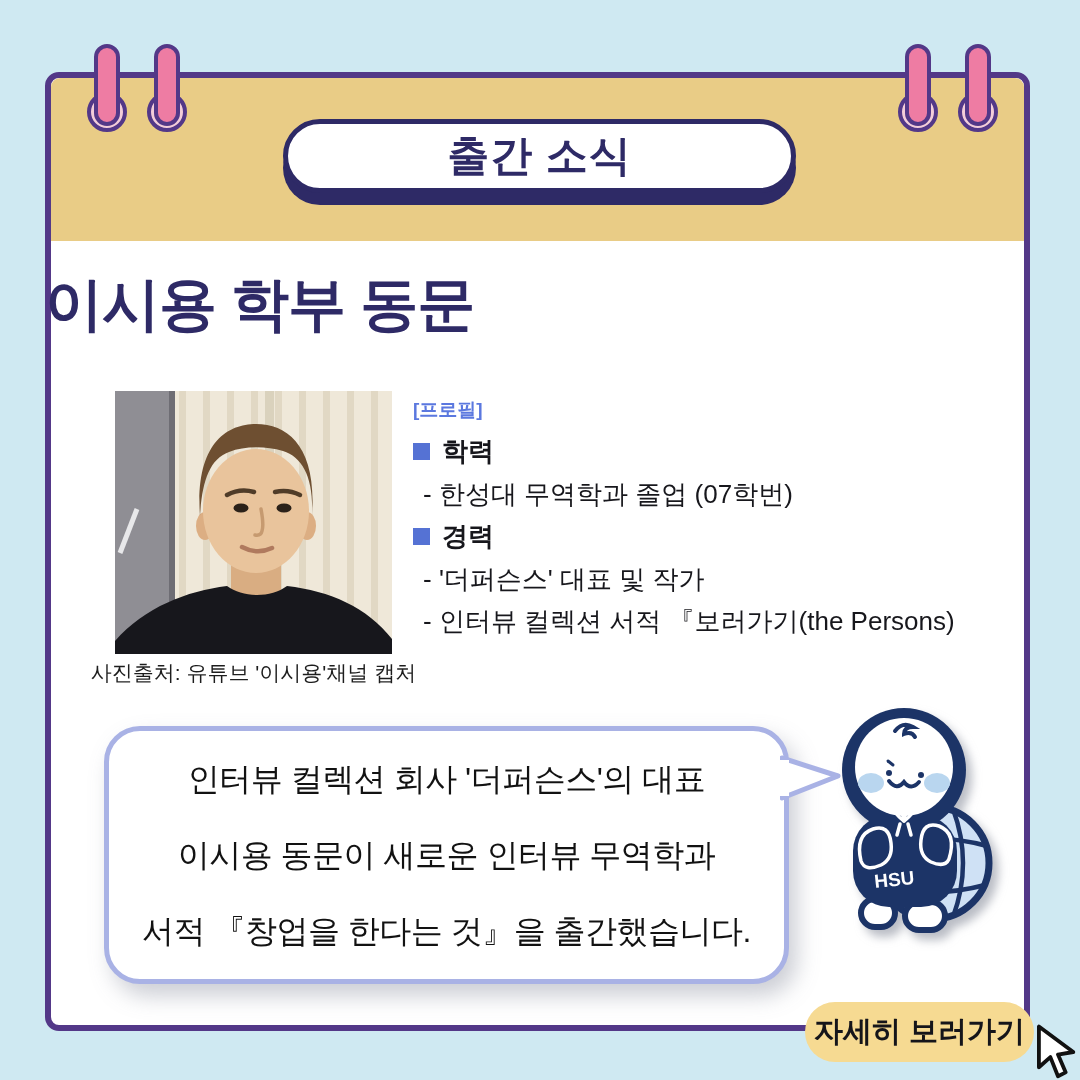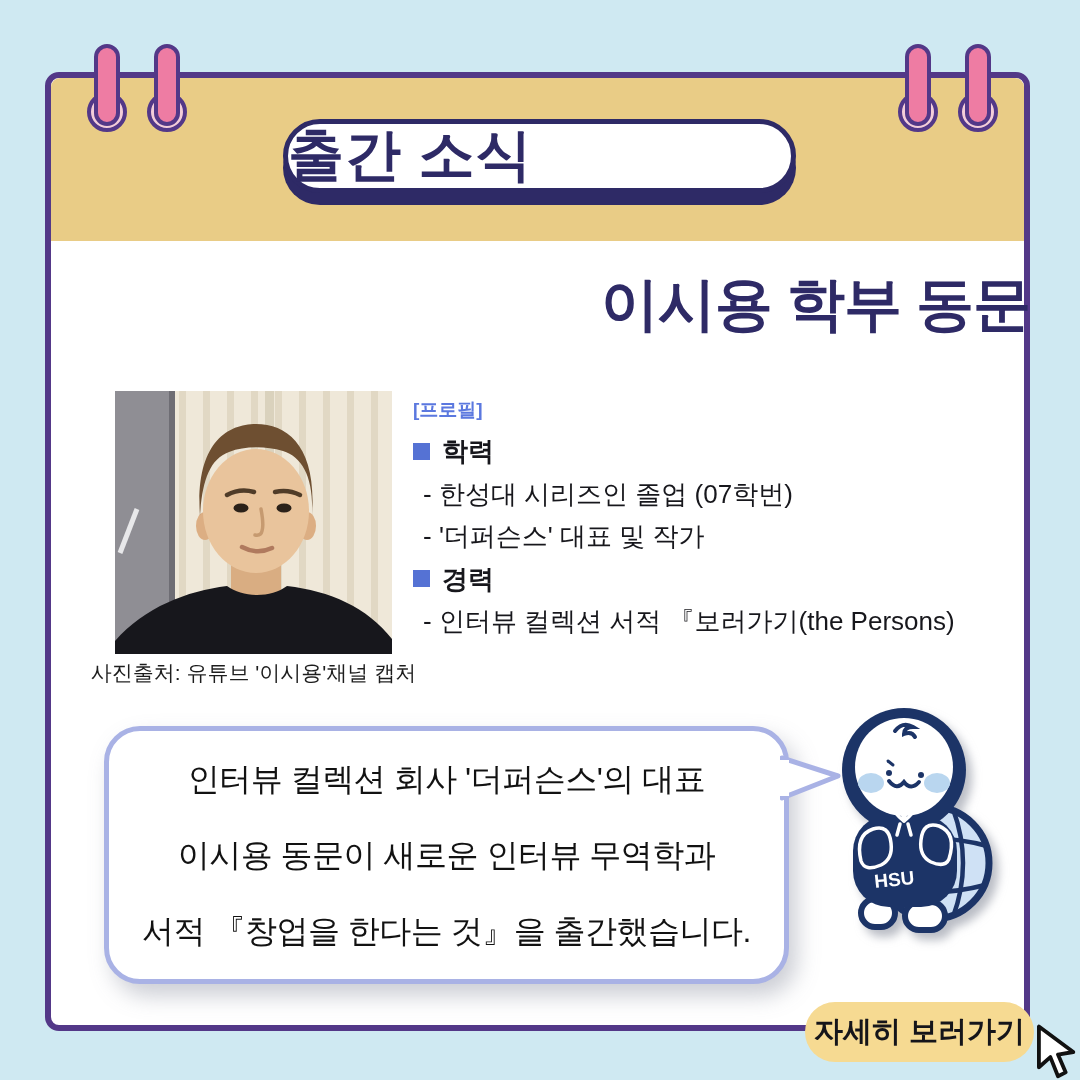--- a/index.html
+++ b/index.html
@@ -17,24 +17,24 @@
   .clip{position:absolute;z-index:2;}
   .clip .ring{position:absolute;left:0;top:48px;width:40px;height:40px;border-radius:50%;
         background:#f2cdd9;border:4px solid #533888;box-sizing:border-box;}
   .clip .pin{position:absolute;left:7px;top:0;width:26px;height:82px;border-radius:14px;
         background:#ee7ca3;border:4px solid #533888;box-sizing:border-box;}
 
   
   .badge{position:absolute;left:283px;top:119px;width:513px;height:74px;
         background:#ffffff;border:5px solid #2e2a66;border-radius:40px;box-sizing:border-box;
         box-shadow:0 12px 0 #2e2a66;z-index:3;
-        display:flex;align-items:center;
-        font-size:56px;font-weight:800;color:#2e2a66;letter-spacing:1px;}
+        display:flex;align-items:center;justify-content:center;
+        font-size:42px;font-weight:800;color:#2e2a66;letter-spacing:1px;}
 
-  .main-title{position:absolute;left:45px;top:266px;width:985px;text-align:right;
+  .main-title{position:absolute;left:45px;top:266px;width:985px;text-align:left;
         font-size:58px;font-weight:900;color:#2e2a66;letter-spacing:-1px;z-index:2;}
 
   
   .photo{position:absolute;left:115px;top:391px;width:277px;height:263px;z-index:2;overflow:hidden;}
   .photo svg{display:block;width:100%;height:100%;}
   .photo-caption{position:absolute;left:78px;top:659px;width:351px;text-align:center;
         font-size:21px;color:#1d1d1d;z-index:2;}
 
   
   .profile{position:absolute;left:413px;top:390px;width:600px;z-index:2;color:#17171c;}
@@ -128,26 +128,26 @@
     </svg>
   </div>
   <div class="photo-caption">사진출처: 유튜브 '이시용'채널 캡처</div>
 
   <div class="profile">
     <div class="profile-heading">[프로필]</div>
     <div class="p-row p-section">
       <span class="sq"></span>
       <span>학력</span>
     </div>
-    <div class="p-row p-item">- 한성대 시리즈인 졸업 (07학번)</div>
-    <div class="p-row p-item">- '더퍼슨스' 대표 및 작가</div>
+    <div class="p-row p-item">- 한성대 무역학과 졸업 (07학번)</div>
     <div class="p-row p-section">
       <span class="sq"></span>
       <span>경력</span>
     </div>
+    <div class="p-row p-item">- '더퍼슨스' 대표 및 작가</div>
     <div class="p-row p-item">- 인터뷰 컬렉션 서적 『보러가기(the Persons)</div>
   </div>
 
   <div class="bubble">
     <div class="line">인터뷰 컬렉션 회사 '더퍼슨스'의 대표</div>
     <div class="line">이시용 동문이 새로운 인터뷰 무역학과</div>
     <div class="line">서적 『창업을 한다는 것』을 출간했습니다.</div>
   </div>
   <svg class="bubble-tail" viewBox="0 0 64 52">
     <polygon points="2,6 58,24 2,46" fill="#ffffff" stroke="#a9b2e5" stroke-width="5" stroke-linejoin="round"></polygon>

